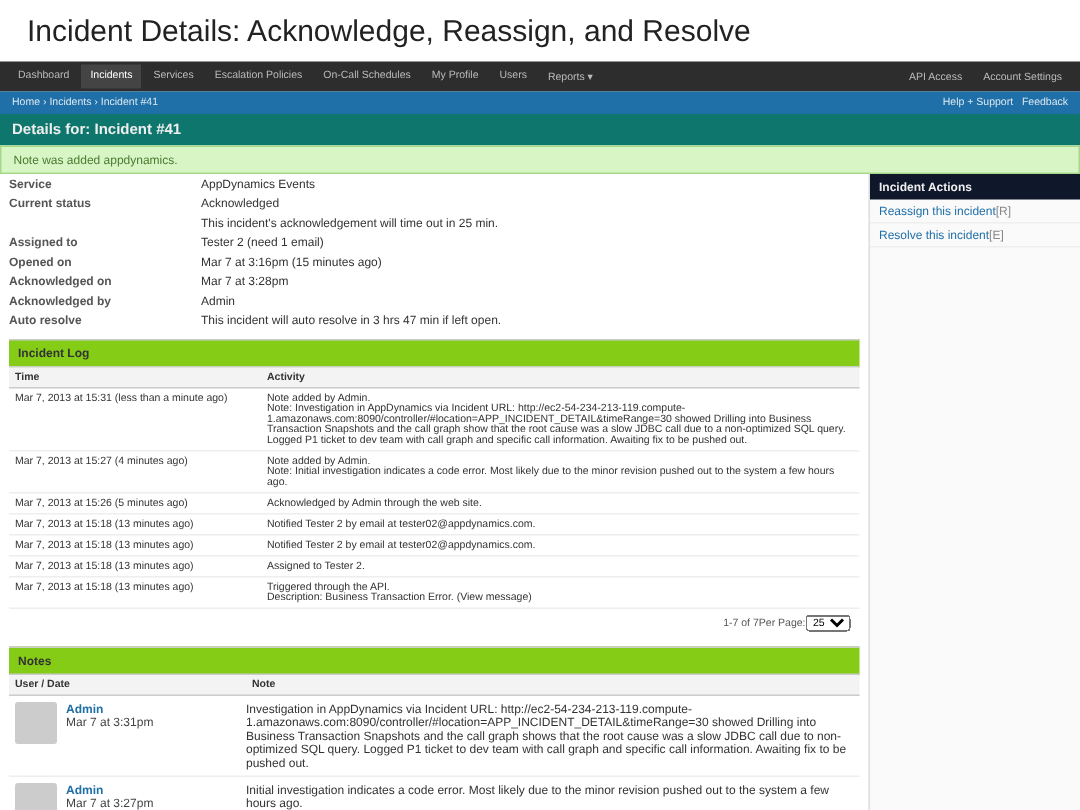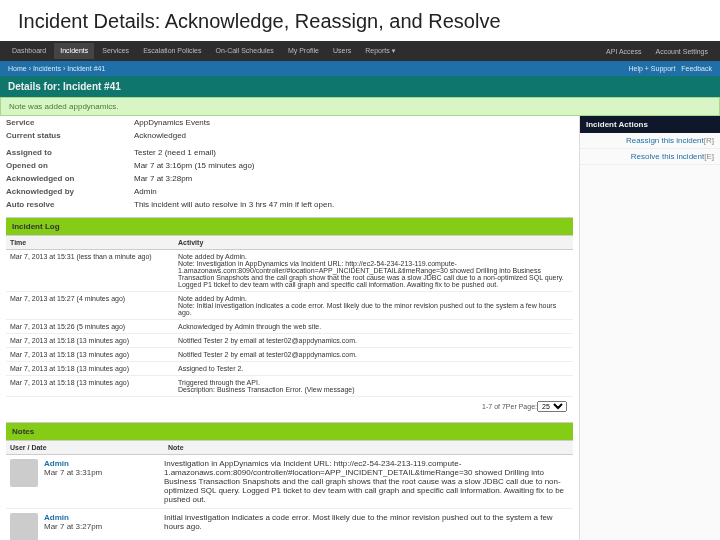--- a/index.html
+++ b/index.html
@@ -9,21 +9,21 @@
 .topbar .nav-item{padding:4px 6px;cursor:pointer}
 .topbar .nav-item.active{background:#444;color:#fff}
 .breadcrumb{background:#1f6fa8;color:#dce8f0;display:flex;justify-content:space-between;padding:4px 8px;font-size:7px}
 .breadcrumb .crumbs a{color:#dce8f0;text-decoration:none}
 .details-header{background:#0f766e;color:#eee;font-weight:bold;padding:5px 8px;font-size:10px}
 .flash{background:#d8f5c6;border:1px solid #a6d88a;color:#4a7a2f;padding:4px 8px;font-size:8px}
 .main{display:flex}
 .left-col{flex:1;padding:0 6px}
 .right-col{width:140px;border-left:1px solid #ddd;background:#fafafa}
 .right-col .box-title{background:#0f172a;color:#eee;font-weight:bold;padding:4px 6px;font-size:8px}
-.right-col .action{display:flex;justify-content:flex-end;color:#1f6fa8;padding:3px 6px;border-bottom:1px solid #eee;cursor:pointer}
+.right-col .action{display:flex;justify-content:flex-start;color:#1f6fa8;padding:3px 6px;border-bottom:1px solid #eee;cursor:pointer}
 .kv{display:flex;padding:2px 0}
 .kv .k{width:120px;color:#555;padding-right:8px;font-weight:bold}
 .kv .v{flex:1;color:#333}
 .section-header{background:#84cc16;font-weight:bold;padding:4px 6px;margin-top:6px;border-top:1px solid #ccc;border-bottom:1px solid #ccc}
 table{width:100%;border-collapse:collapse;font-size:7px}
 th{text-align:left;background:#f3f3f3;border-bottom:1px solid #ccc;padding:3px 4px}
 td{border-bottom:1px solid #eee;padding:3px 4px;vertical-align:top}
 .pager{display:flex;justify-content:flex-end;gap:0;padding:4px 6px;font-size:7px;color:#555;align-items:center}
 .pager select{font-size:7px}
 .notes-row{display:flex;border-bottom:1px solid #eee;padding:4px}
@@ -72,20 +72,21 @@
         <div class="kv">
           <div class="k">Service</div>
           <div class="v link">AppDynamics Events</div>
         </div>
         <div class="kv">
           <div class="k">Current status</div>
           <div class="v ack">Acknowledged</div>
         </div>
         <div class="kv">
           <div class="k"></div>
+          <div class="v">This incident's acknowledgement will time out in 25 min.</div>
         </div>
         <div class="kv">
           <div class="k">Assigned to</div>
           <div class="v link">Tester 2 (need 1 email)</div>
         </div>
         <div class="kv">
           <div class="k">Opened on</div>
           <div class="v">Mar 7 at 3:16pm (15 minutes ago)</div>
         </div>
         <div class="kv">

